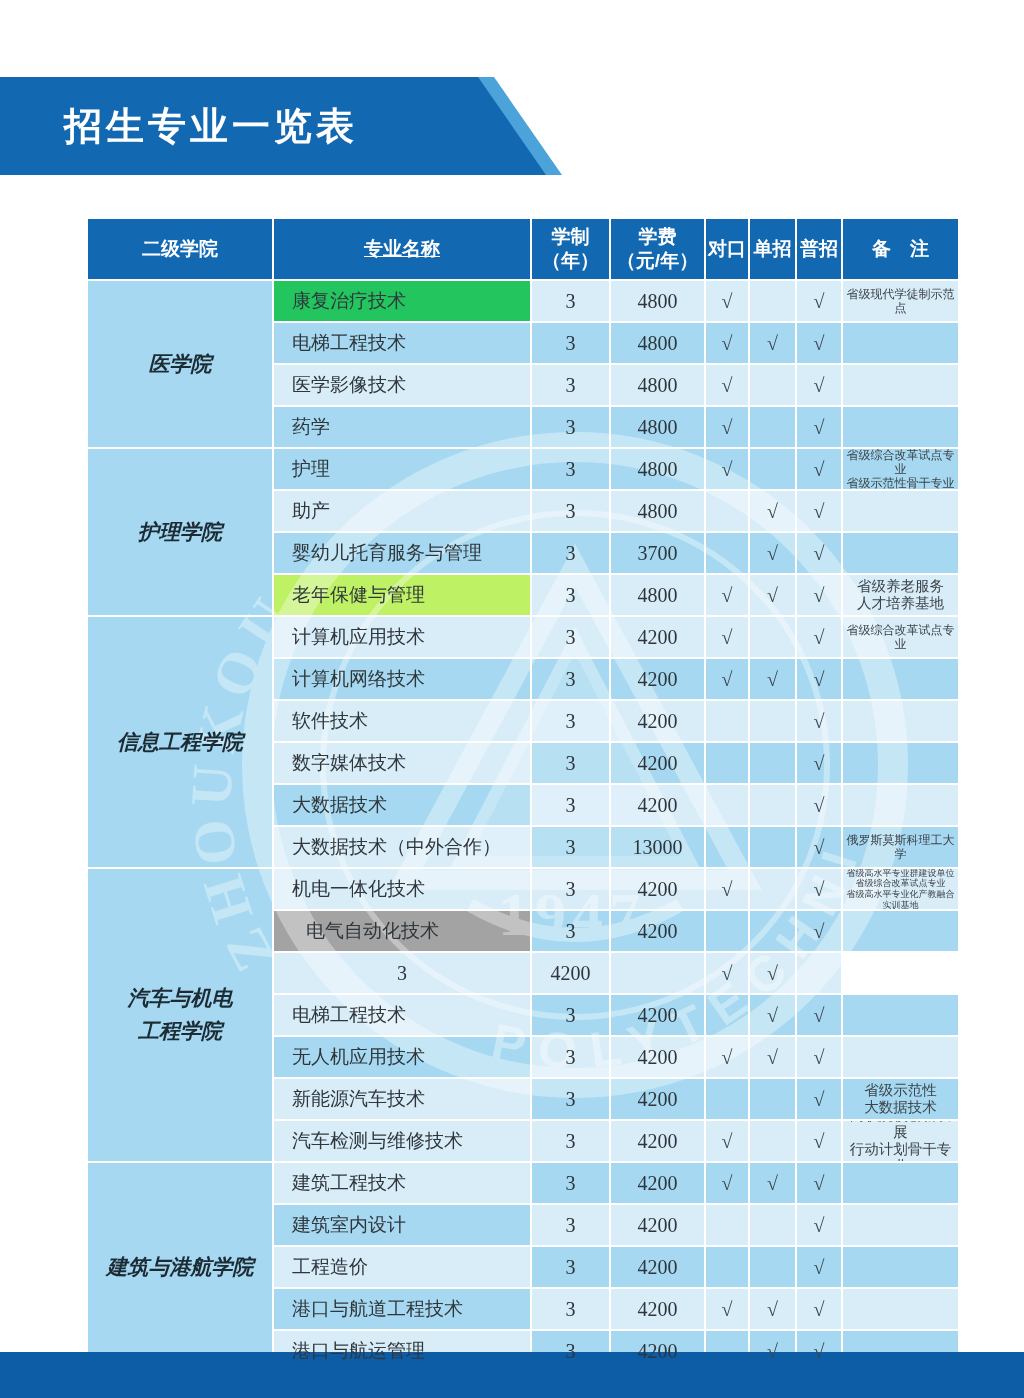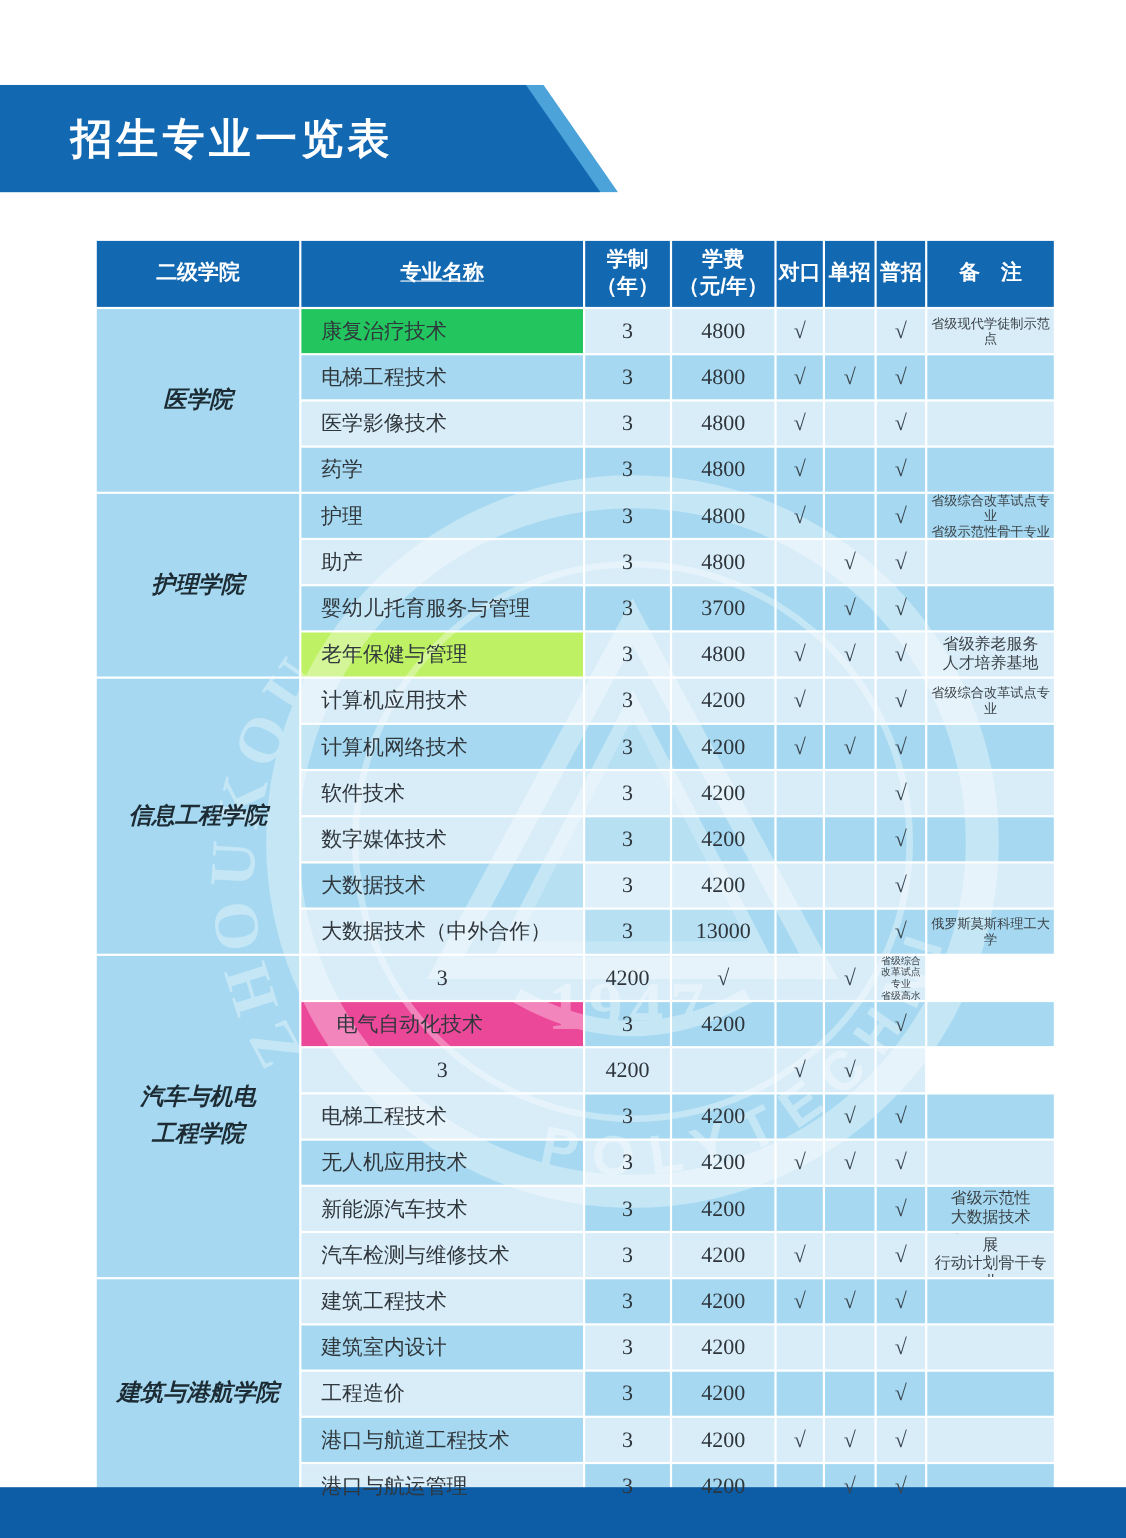--- a/index.html
+++ b/index.html
@@ -392,41 +392,44 @@
           </div>
         </div>
       </div>
       <div class="group">
         <div class="college" style="background: rgb(166, 217, 241);">
           <div>汽车与机电</div>
           <div>工程学院</div>
         </div>
         <div class="rows">
           <div class="row">
+            <div class="cell major" style="background: rgb(217, 237, 249);">
+              <span>机电一体化技术</span>
+            </div>
             <div class="cell num" style="background: rgb(217, 237, 249);">
               <span>3</span>
             </div>
             <div class="cell num" style="background: rgb(217, 237, 249);">
               <span>4200</span>
             </div>
             <div class="cell" style="background: rgb(217, 237, 249);">
               <span class="check">√</span>
             </div>
             <div class="cell" style="background: rgb(217, 237, 249);"></div>
             <div class="cell" style="background: rgb(217, 237, 249);">
               <span class="check">√</span>
             </div>
             <div class="cell remark remark-xs" style="background: rgb(217, 237, 249);">
               <div>省级高水平专业群建设单位</div>
               <div>省级综合改革试点专业</div>
               <div>省级高水平专业化产教融合实训基地</div>
             </div>
           </div>
           <div class="row">
-            <div class="cell major" style="background: #ec4899; padding-left: 32px;">
+            <div class="cell major" style="background: #a3a3a3; padding-left: 32px;">
               <span>电气自动化技术</span>
             </div>
             <div class="cell num" style="background: rgb(166, 217, 241);">
               <span>3</span>
             </div>
             <div class="cell num" style="background: rgb(166, 217, 241);">
               <span>4200</span>
             </div>
             <div class="cell" style="background: rgb(166, 217, 241);"></div>
             <div class="cell" style="background: rgb(166, 217, 241);"></div>

